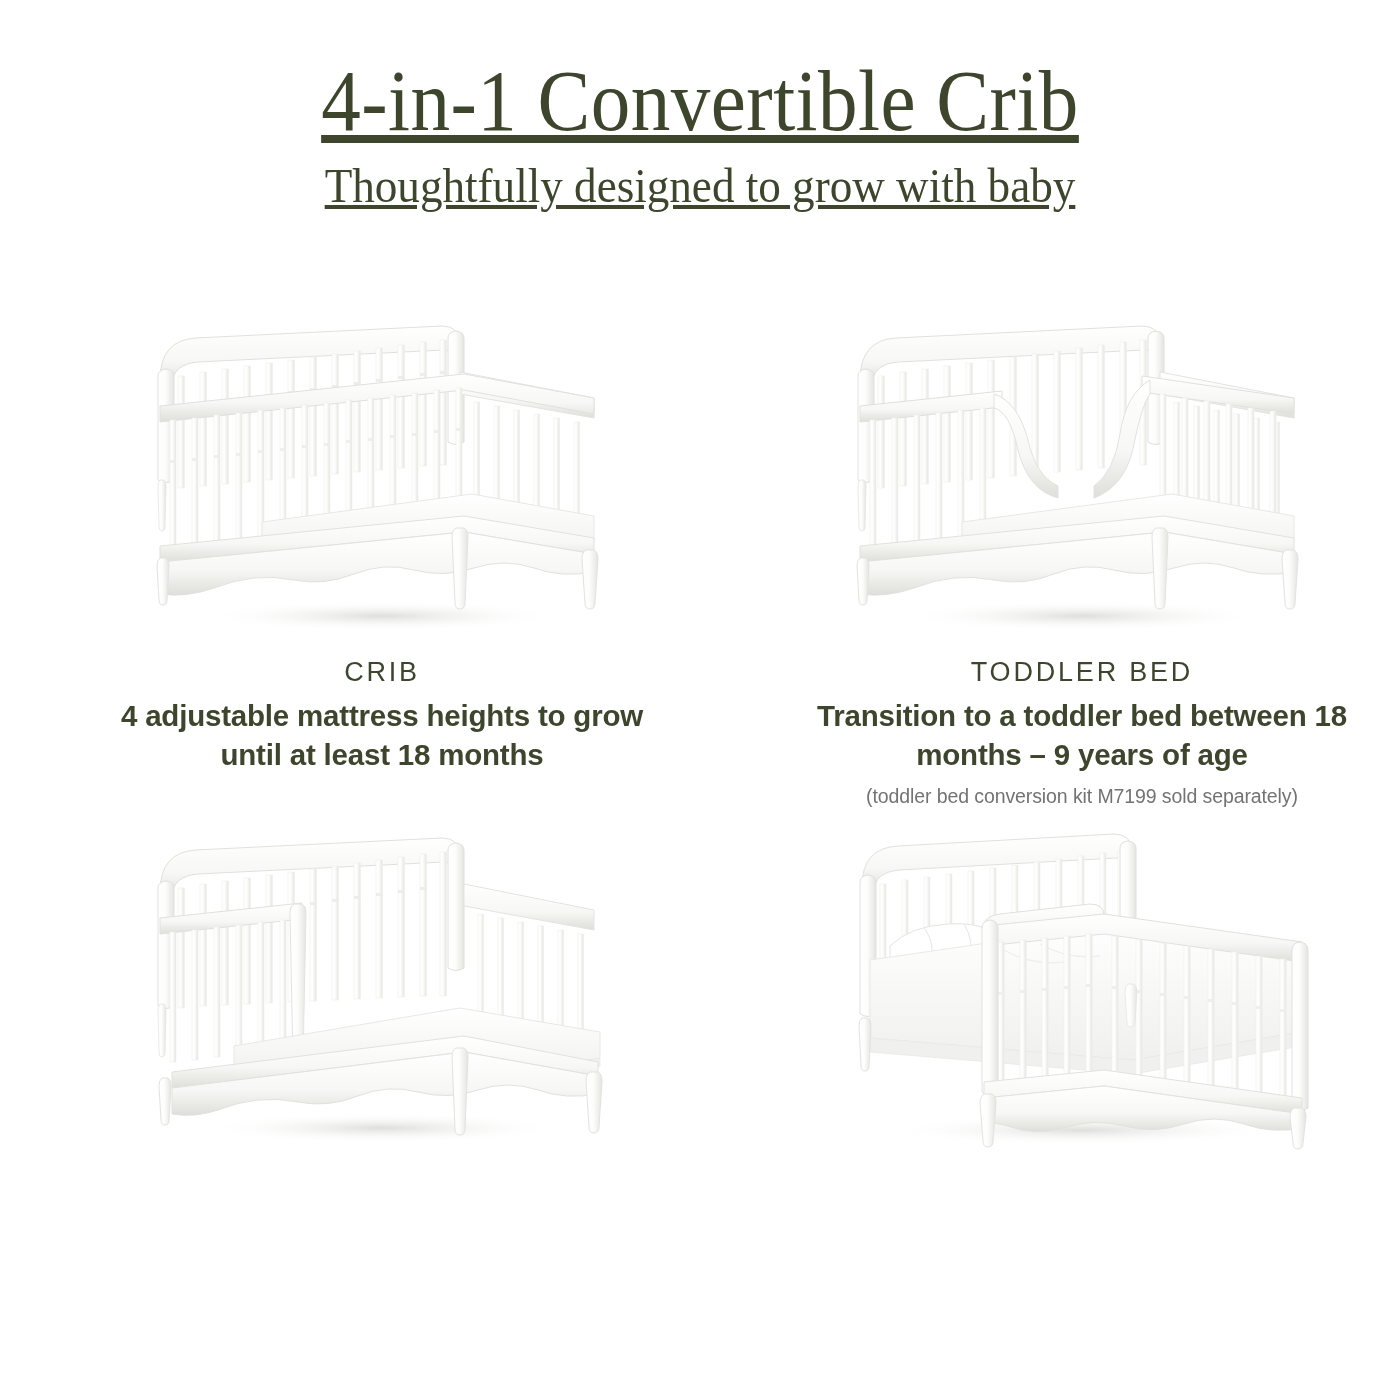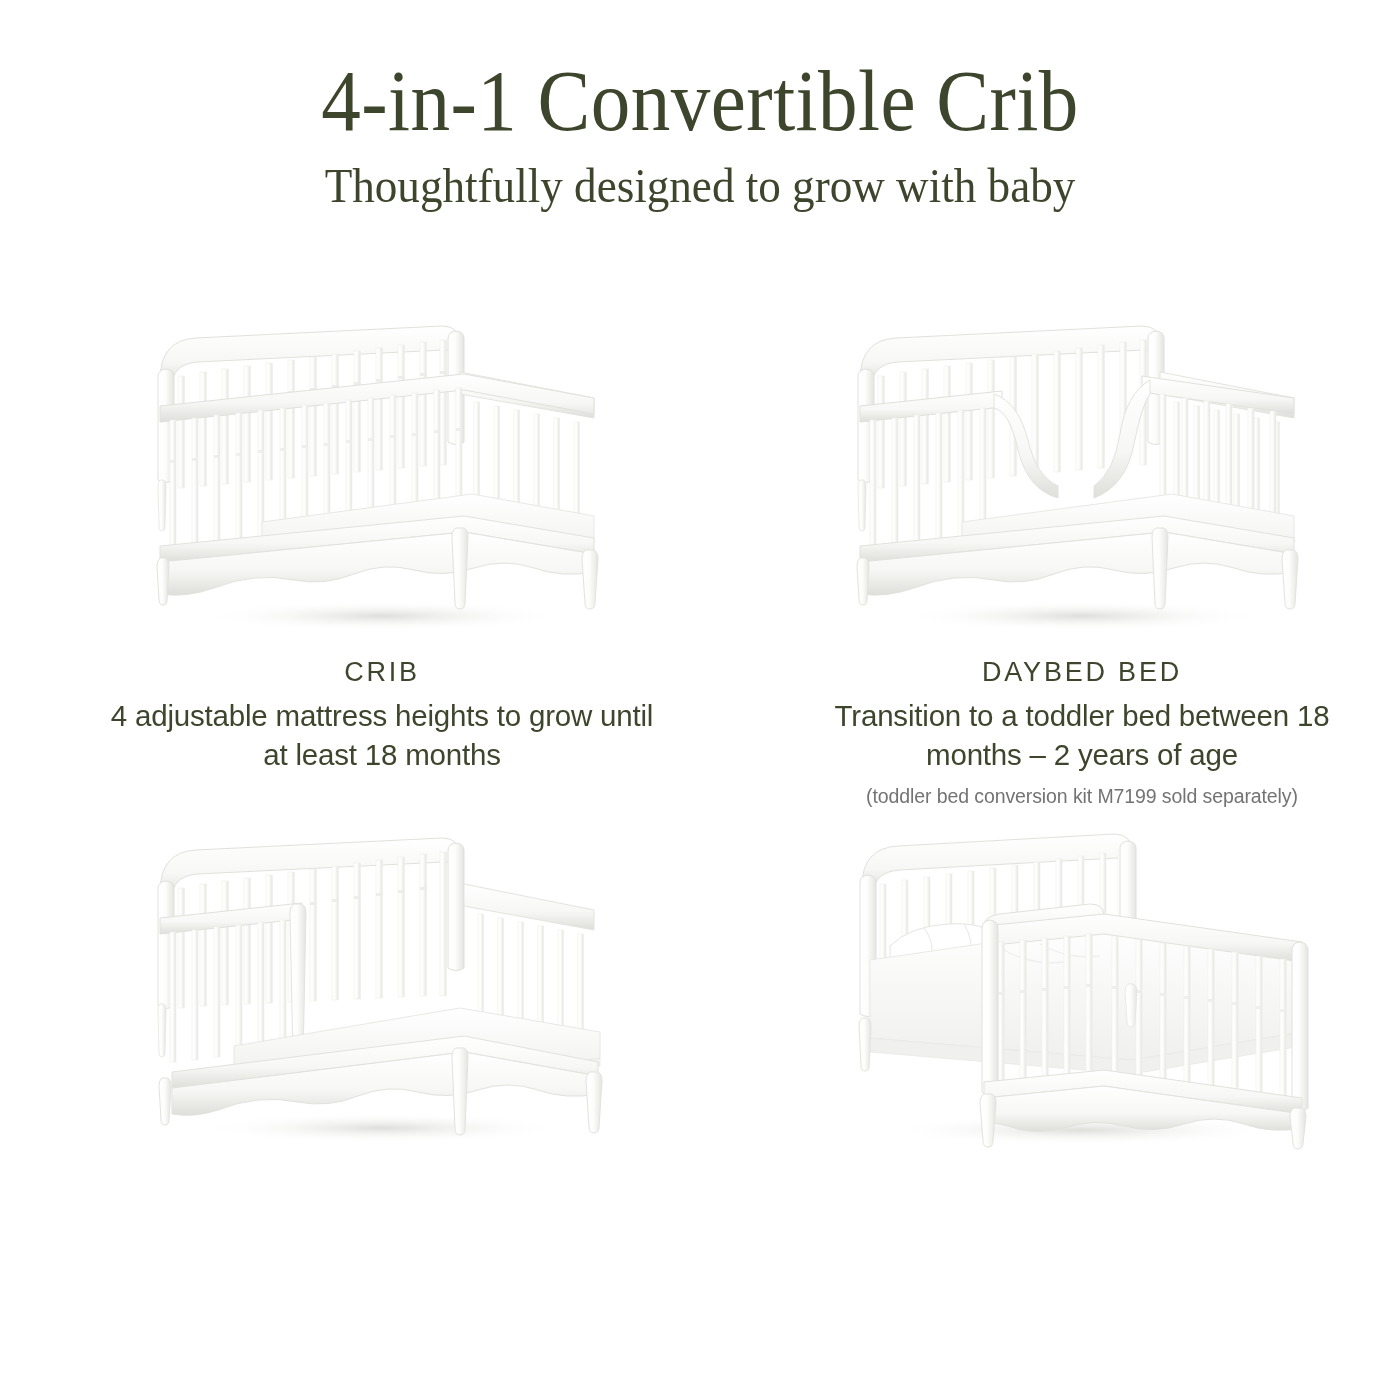--- a/index.html
+++ b/index.html
@@ -21,20 +21,21 @@
     background: #ffffff;
   }
 
   
   .header {
     position: absolute;
     top: 58px;
     left: 0;
     width: 1400px;
     text-align: center;
+    text-decoration: underline;
   }
   .title {
     font-family: "Liberation Serif", "DejaVu Serif", serif;
     font-size: 86px;
     line-height: 1.02;
     letter-spacing: 0.5px;
     color: #3d452c;
     font-weight: 400;
     margin: 0;
     transform: scaleX(0.92);
@@ -86,21 +87,21 @@
     letter-spacing: 2.8px;
     color: #3d452c;
     font-weight: 400;
     line-height: 1.2;
   }
   .cap-body {
     font-family: "Liberation Sans", sans-serif;
     font-size: 29.5px;
     line-height: 1.32;
     color: #3d452c;
-    font-weight: 400;
+    font-weight: 700;
     margin-top: 9px;
     letter-spacing: -0.2px;
   }
   .cap-note {
     font-family: "Liberation Sans", sans-serif;
     font-size: 19.5px;
     line-height: 1.3;
     color: #737373;
     font-weight: 400;
     margin-top: 9px;
@@ -310,22 +311,22 @@
                    Q420,268 392,258 Q362,248 332,258 Q302,268 272,260
                    Q242,252 212,264 Q182,276 152,270 Q112,262 72,278 Q44,288 18,284 Z" fill="url(#gRail)" stroke="#e1e1dd" stroke-width="1"></path>
 
           <path d="M18,248 q-3,2 -3,8 l2,34 q0,5 4,5 q4,0 4,-5 l2,-34 q0,-6 -3,-8 Z" fill="url(#gWood)" stroke="#e2e2de" stroke-width="1"></path>
           <path d="M314,218 q-4,2 -4,9 l3,66 q0,6 5,6 q5,0 5,-6 l3,-66 q0,-7 -4,-9 Z" fill="url(#gWood)" stroke="#e2e2de" stroke-width="1"></path>
           <path d="M444,240 q-4,2 -4,9 l3,44 q0,6 5,6 q5,0 5,-6 l3,-44 q0,-7 -4,-9 Z" fill="url(#gWood)" stroke="#e2e2de" stroke-width="1"></path>
           <path d="M18,170 q-2,2 -2,7 l1,40 q0,4 3,4 q3,0 3,-4 l1,-40 q0,-5 -2,-7 Z" fill="url(#gWood)" stroke="#e4e4e0" stroke-width="0.8"></path>
         </svg>
       </div>
       <div class="caption">
-        <div class="cap-title">DAYBED BED</div>
-        <div class="cap-body">Transition to a toddler bed between 18 months – 2 years of age</div>
+        <div class="cap-title">TODDLER BED</div>
+        <div class="cap-body">Transition to a toddler bed between 18 months – 9 years of age</div>
         <div class="cap-note">(toddler bed conversion kit M7199 sold separately)</div>
       </div>
     </div>
 
     <div class="cell">
       <div class="art">
         <svg width="480" height="330" viewBox="0 0 480 330">
           <ellipse cx="240" cy="306" rx="180" ry="15" fill="url(#gShadow)"></ellipse>
 
           <path d="M18,70 Q18,30 54,28 L300,16 Q318,16 318,34 L318,52 Q318,40 302,40 L56,52 Q30,54 30,76 Z" fill="url(#gRail)" stroke="#e0e0dc" stroke-width="1"></path>

